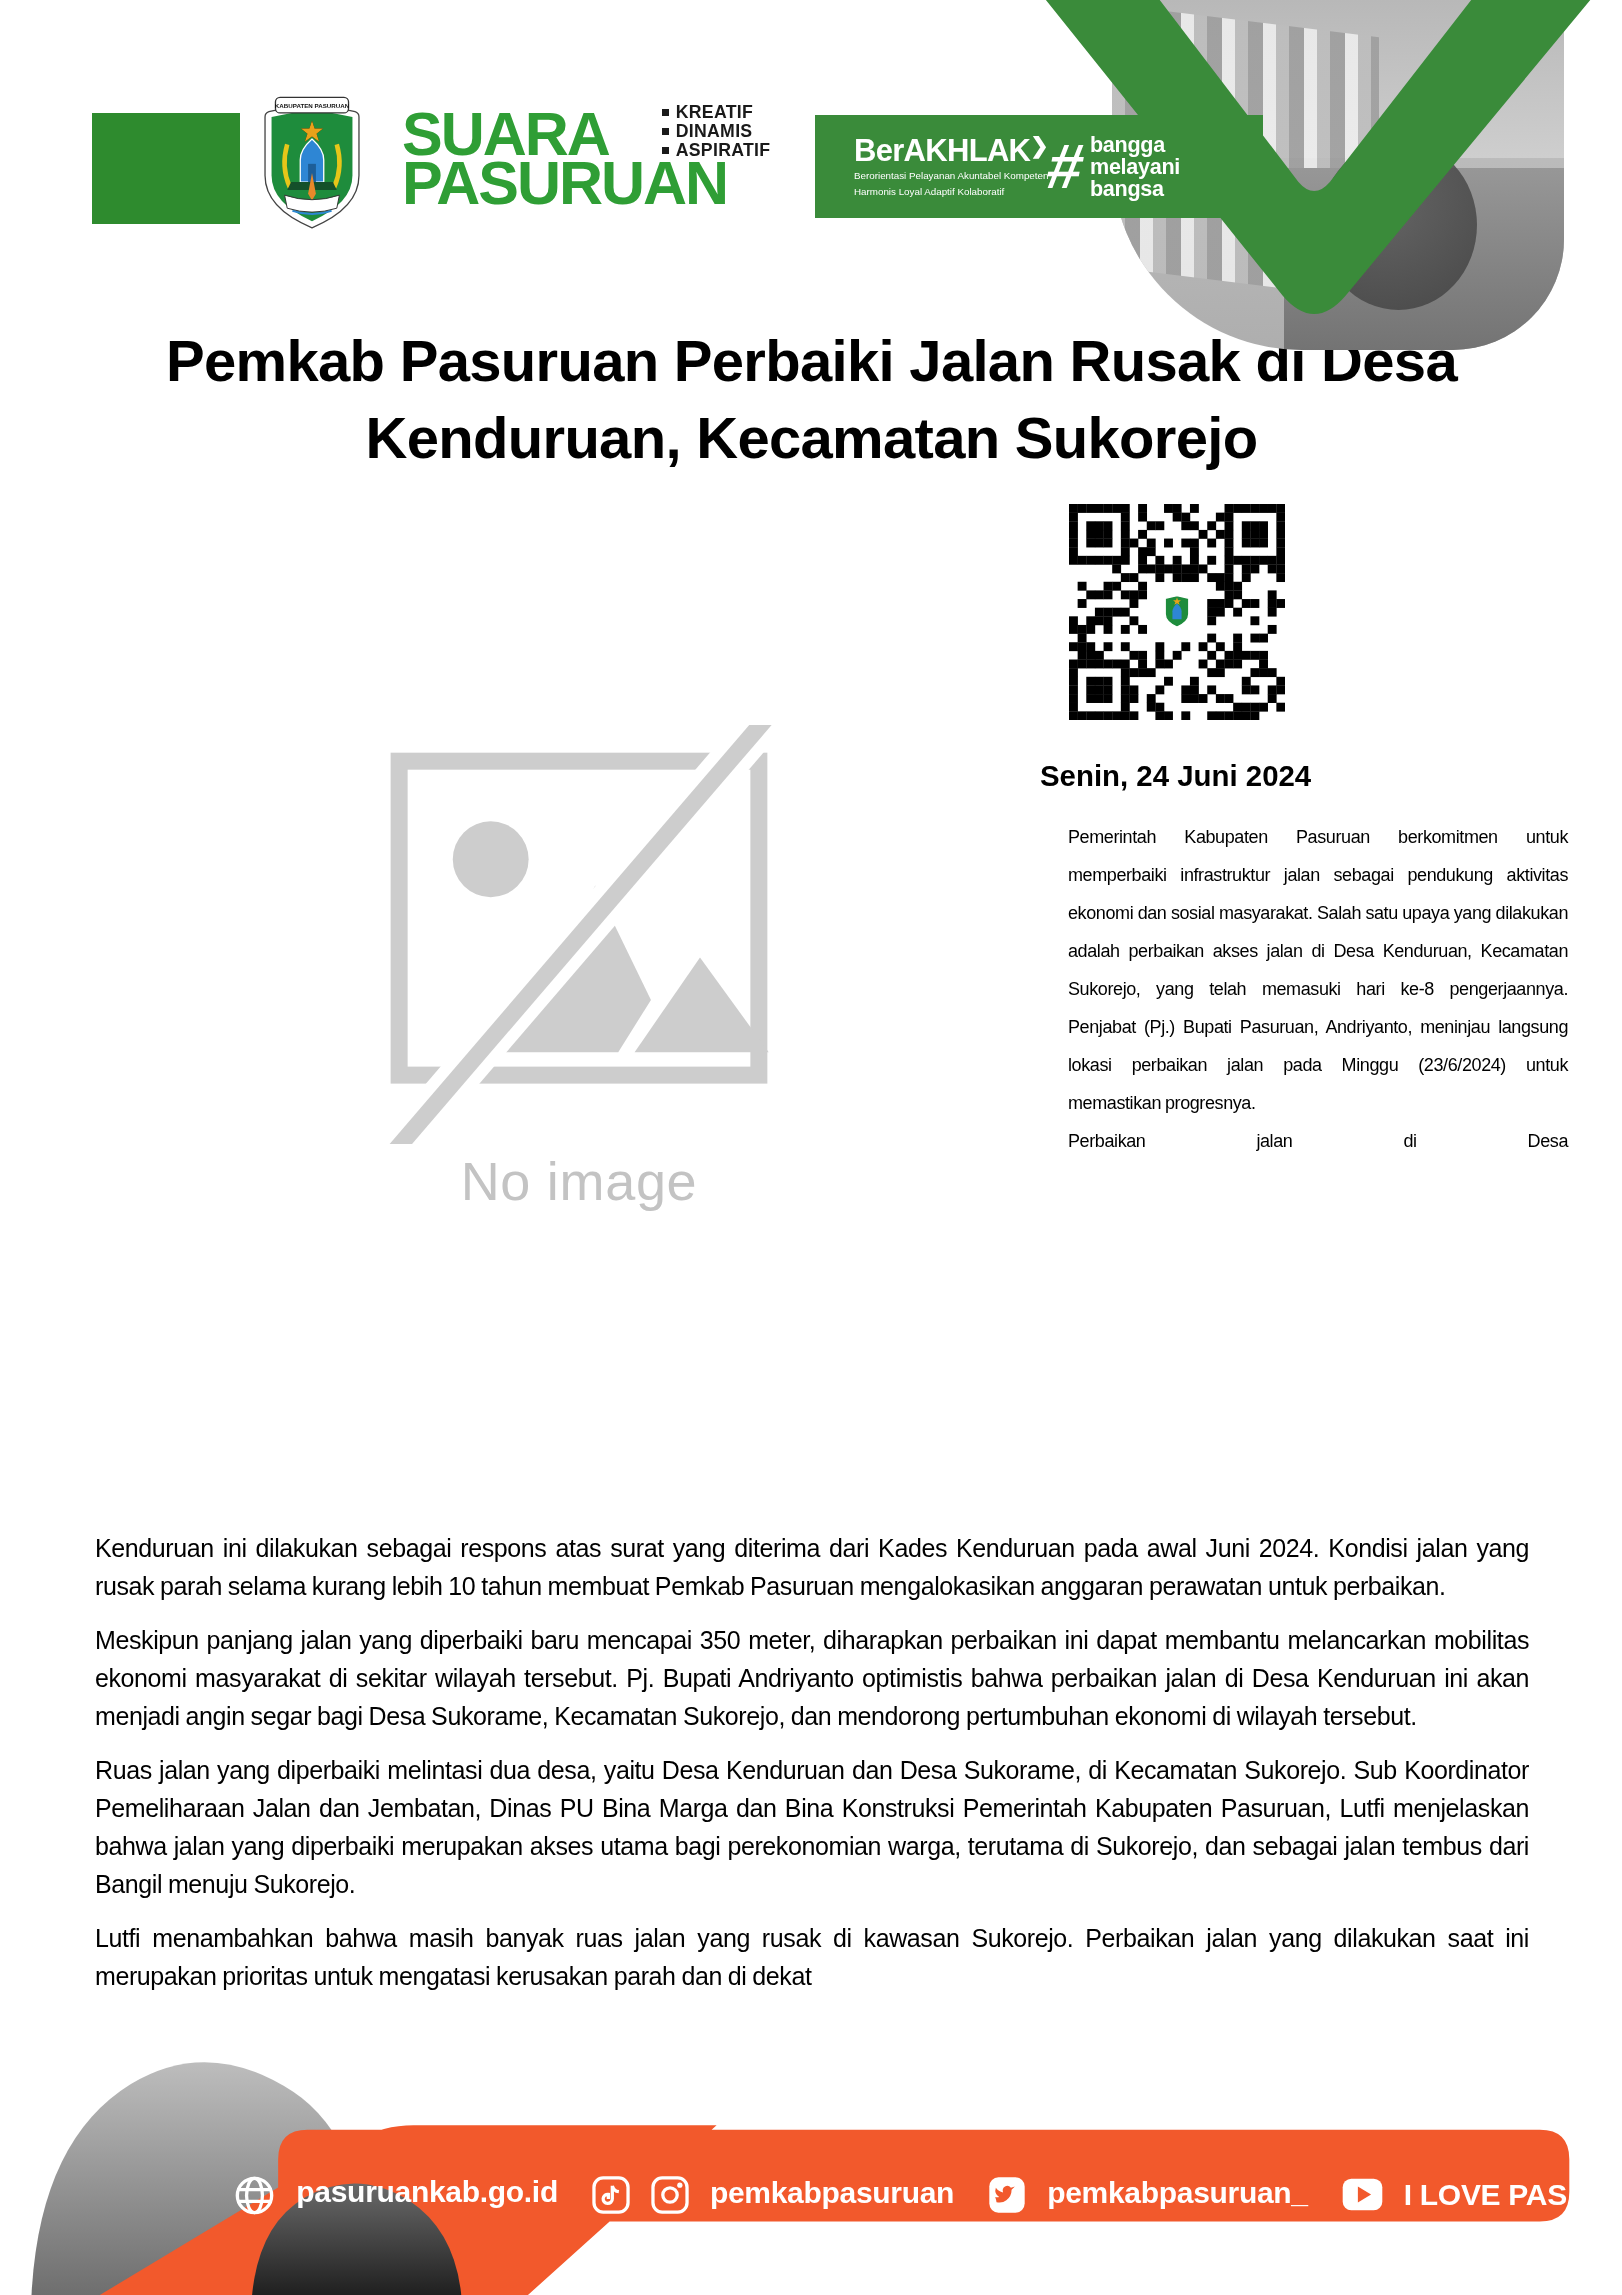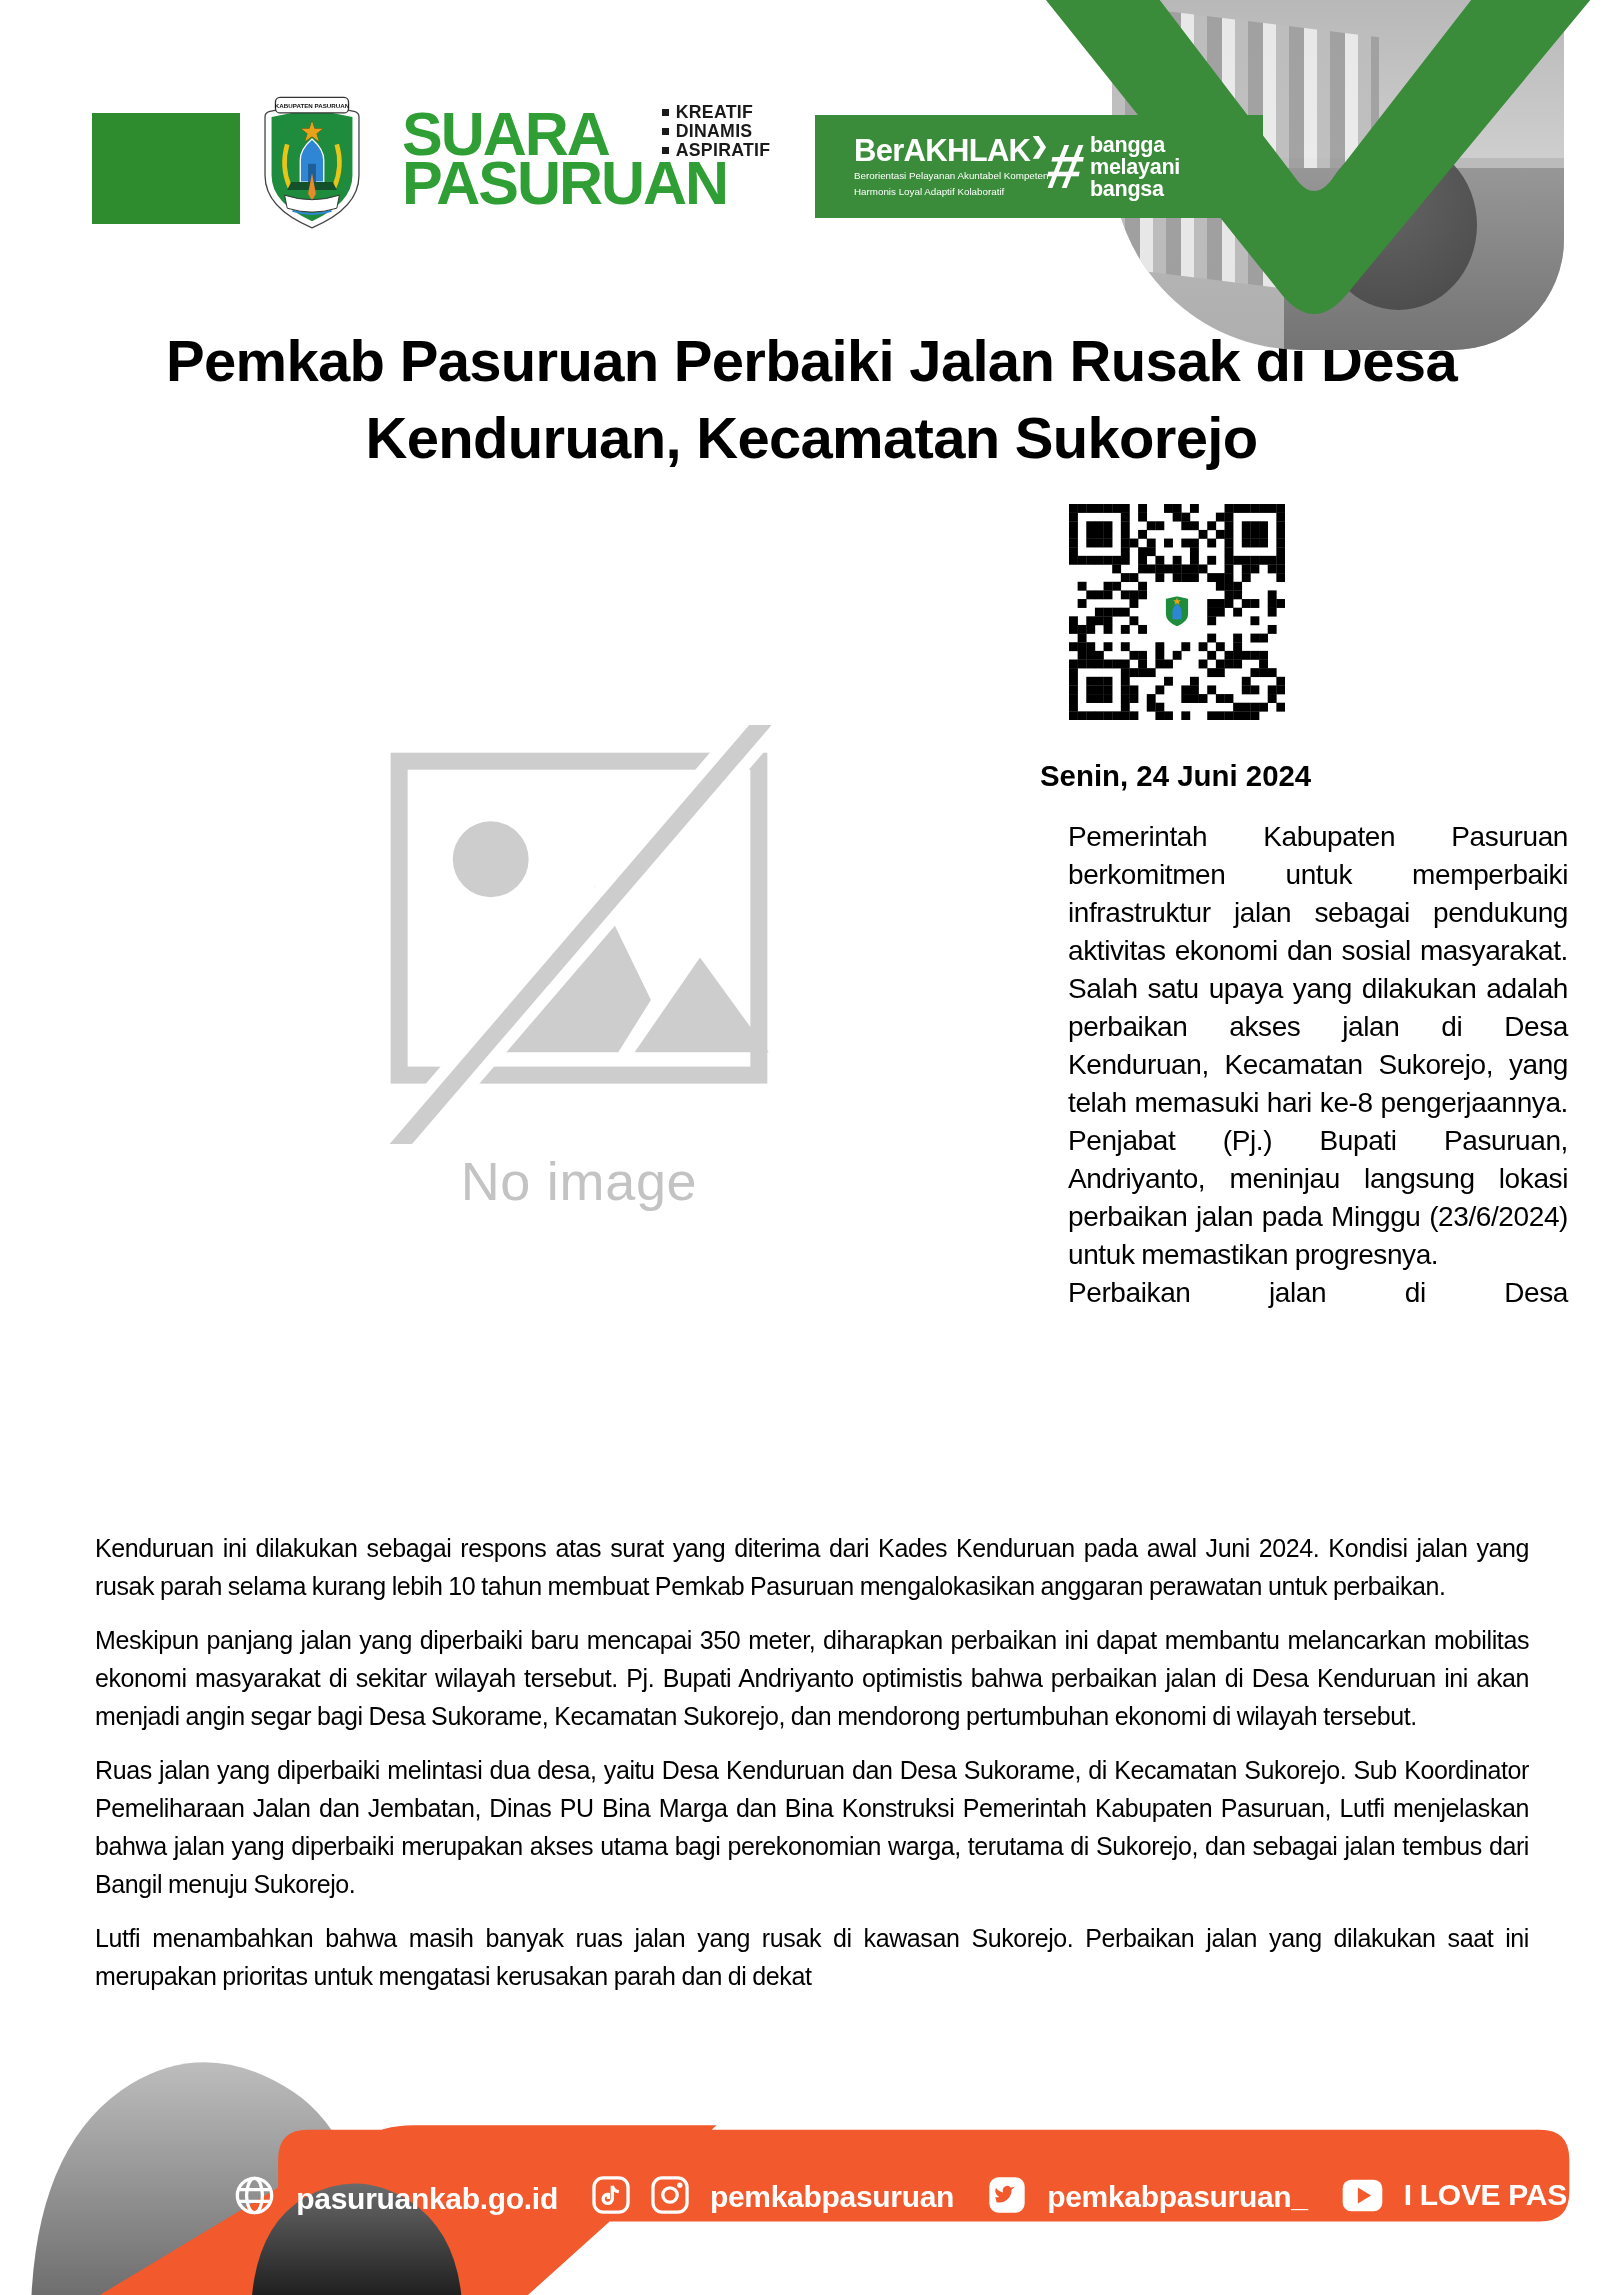--- a/index.html
+++ b/index.html
@@ -35,34 +35,34 @@
           background:linear-gradient(180deg,#979797,#6e6e6e);}
   .pa-tree{position:absolute;left:46%;top:40%;width:157px;height:170px;border-radius:50%;
            background:radial-gradient(circle at 40% 40%,#5c5c5c,#3e3e3e);opacity:.85;}
   .vshape{position:absolute;left:1021px;top:0;width:602px;height:458px;z-index:2;}
 
   
   .title{position:absolute;left:131px;width:1361px;top:322px;text-align:center;
          font-weight:bold;font-size:58px;line-height:77px;letter-spacing:-0.7px;}
   .qr{position:absolute;left:1069px;top:504px;width:216px;height:216px;}
   .date{position:absolute;left:1040px;top:759px;font-size:29.4px;font-weight:bold;}
-  .rcol{position:absolute;left:1068px;top:818px;width:500px;font-size:28px;line-height:38px;
+  .rcol{position:absolute;left:1068px;top:818px;width:500px;font-size:18px;line-height:38px;
         text-align:justify;letter-spacing:-0.4px;word-spacing:-0.7px;}
   .rcol .lead2{text-align-last:justify;}
   .noimg{position:absolute;left:324px;top:725px;width:510px;height:530px;text-align:center;}
   .ni-label{font-size:54px;color:#c3c3c3;letter-spacing:0.7px;margin-top:3.9px;}
   .bodytext{position:absolute;left:79px;top:1513px;width:1466px;font-size:25px;line-height:38px;
             text-align:justify;letter-spacing:-0.4px;word-spacing:-0.7px;}
   .bodytext p{margin:16px;}
 
   
   .footer-deco{position:absolute;left:0;top:2029px;width:1623px;height:267px;}
   .bar{position:absolute;left:278px;top:2149px;width:1291px;height:92px;display:flex;
        align-items:center;justify-content:center;gap:34px;color:#fff;z-index:5;}
-  .f-item{display:flex;align-items:flex-end;gap:21px;}
+  .f-item{display:flex;align-items:flex-start;gap:21px;}
   .f-item span{font-size:30px;font-weight:bold;letter-spacing:-0.3px;white-space:nowrap;}
 </style>
 </head>
 <body>
 
 <div class="page">
 
   <div class="green-rect"></div>
 
   <svg class="crest" viewBox="0 0 168 210">

